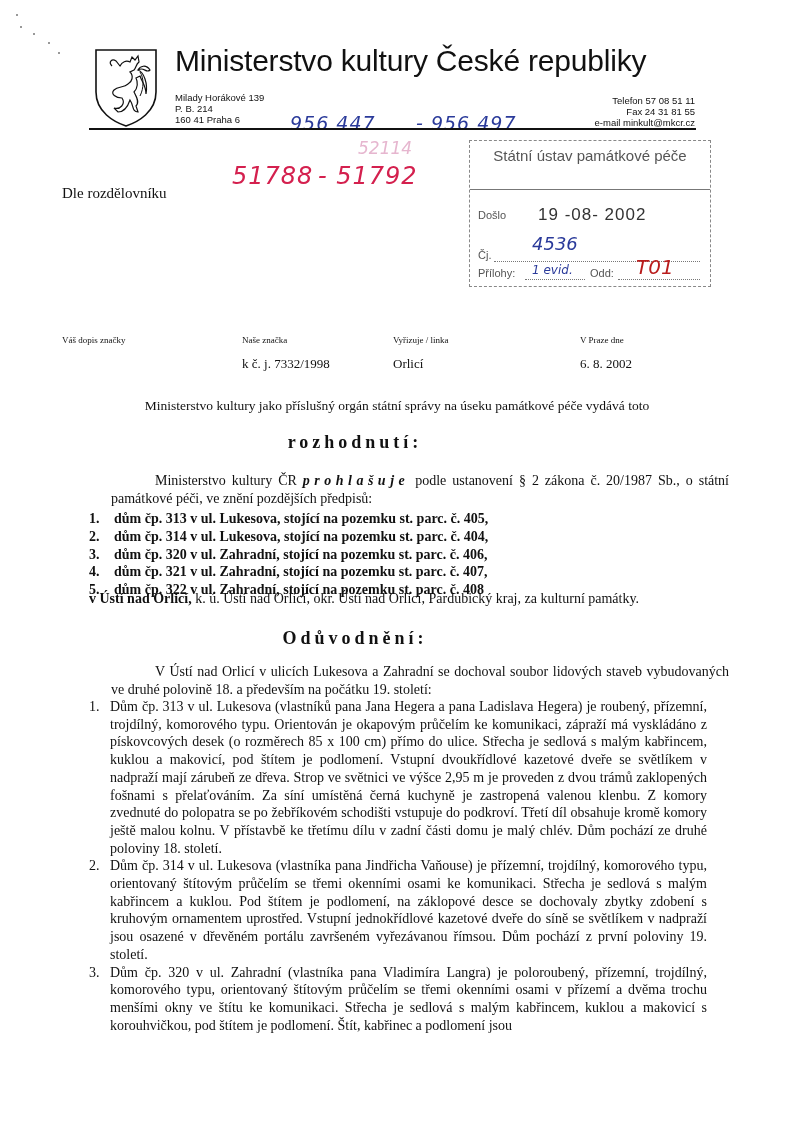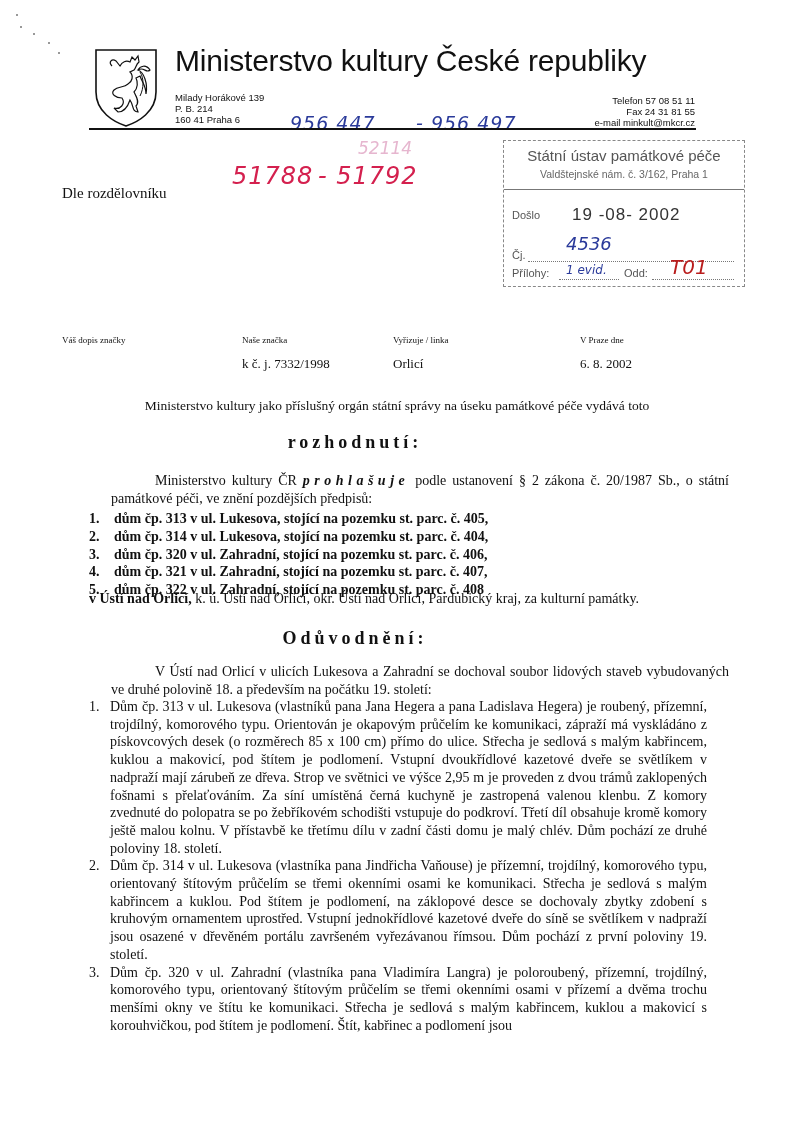--- a/index.html
+++ b/index.html
@@ -22,21 +22,21 @@
   .hand-red { color: #d4204e; font-family: "DejaVu Sans", sans-serif; font-style: italic; }
   .hand1 { left: 290px; top: 112px; font-size: 19px; letter-spacing: 1px; }
   .hand2 { left: 400px; top: 112px; font-size: 19px; letter-spacing: 1px; margin-left: 16px; }
 
   .recipient { left: 62px; top: 185px; font-size: 15px; }
   .red1 { left: 232px; top: 162px; font-size: 24px; letter-spacing: 1px; }
   .red2 { left: 318px; top: 162px; font-size: 24px; letter-spacing: 1px; }
   .red-faint { left: 358px; top: 138px; font-size: 17px; color: #e6b6cf; font-family: "DejaVu Sans", sans-serif; font-style: italic; }
 
   
-  .stamp { left: 503px; top: 140px; width: 240px; height: 145px; border: 1px dashed #888; color: #555; }
+  .stamp { left: 469px; top: 140px; width: 240px; height: 145px; border: 1px dashed #888; color: #555; }
   .stamp-top { height: 48px; border-bottom: 1px solid #777; text-align: center; }
   .stamp-name { font-size: 15px; padding-top: 6px; color: #555; }
   .stamp-addr { font-size: 10.5px; padding-top: 4px; color: #666; }
   .stamp-row { position: absolute; left: 8px; font-size: 11px; color: #555; }
   .stamp-date { position: absolute; left: 68px; top: 64px; font-size: 17px; color: #333; letter-spacing: 1px; }
   .dots { position: absolute; border-bottom: 1px dotted #777; }
   .stamp-hand { position: absolute; color: #2a3a9a; font-family: "DejaVu Sans", sans-serif; font-style: italic; }
 
   
   .ref-label { top: 335px; font-size: 9px; }
@@ -92,21 +92,20 @@
 <div class="abs rule"></div>
 
 <div class="abs serif recipient">Dle rozdělovníku</div>
 <div class="abs hand-red red1">51788</div>
 <div class="abs hand-red red2">- 51792</div>
 <div class="abs red-faint">52114</div>
 
 <div class="abs sans stamp">
   <div class="stamp-top">
     <div class="stamp-name">Státní ústav památkové péče</div>
-    <div class="stamp-addr">Valdštejnské nám. č. 3/162, Praha 1</div>
   </div>
   <div class="stamp-row" style="top:68px">Došlo</div>
   <div class="stamp-date">19 -08- 2002</div>
   <div class="stamp-row" style="top:108px">Čj.</div>
   <div class="dots" style="left:24px;top:120px;width:206px"></div>
   <div class="stamp-hand" style="left:62px;top:92px;font-size:18px">4536</div>
   <div class="stamp-row" style="top:126px">Přílohy:</div>
   <div class="dots" style="left:55px;top:138px;width:60px"></div>
   <div class="stamp-hand" style="left:62px;top:122px;font-size:12px">1 evid.</div>
   <div class="stamp-row" style="left:120px;top:126px">Odd:</div>

